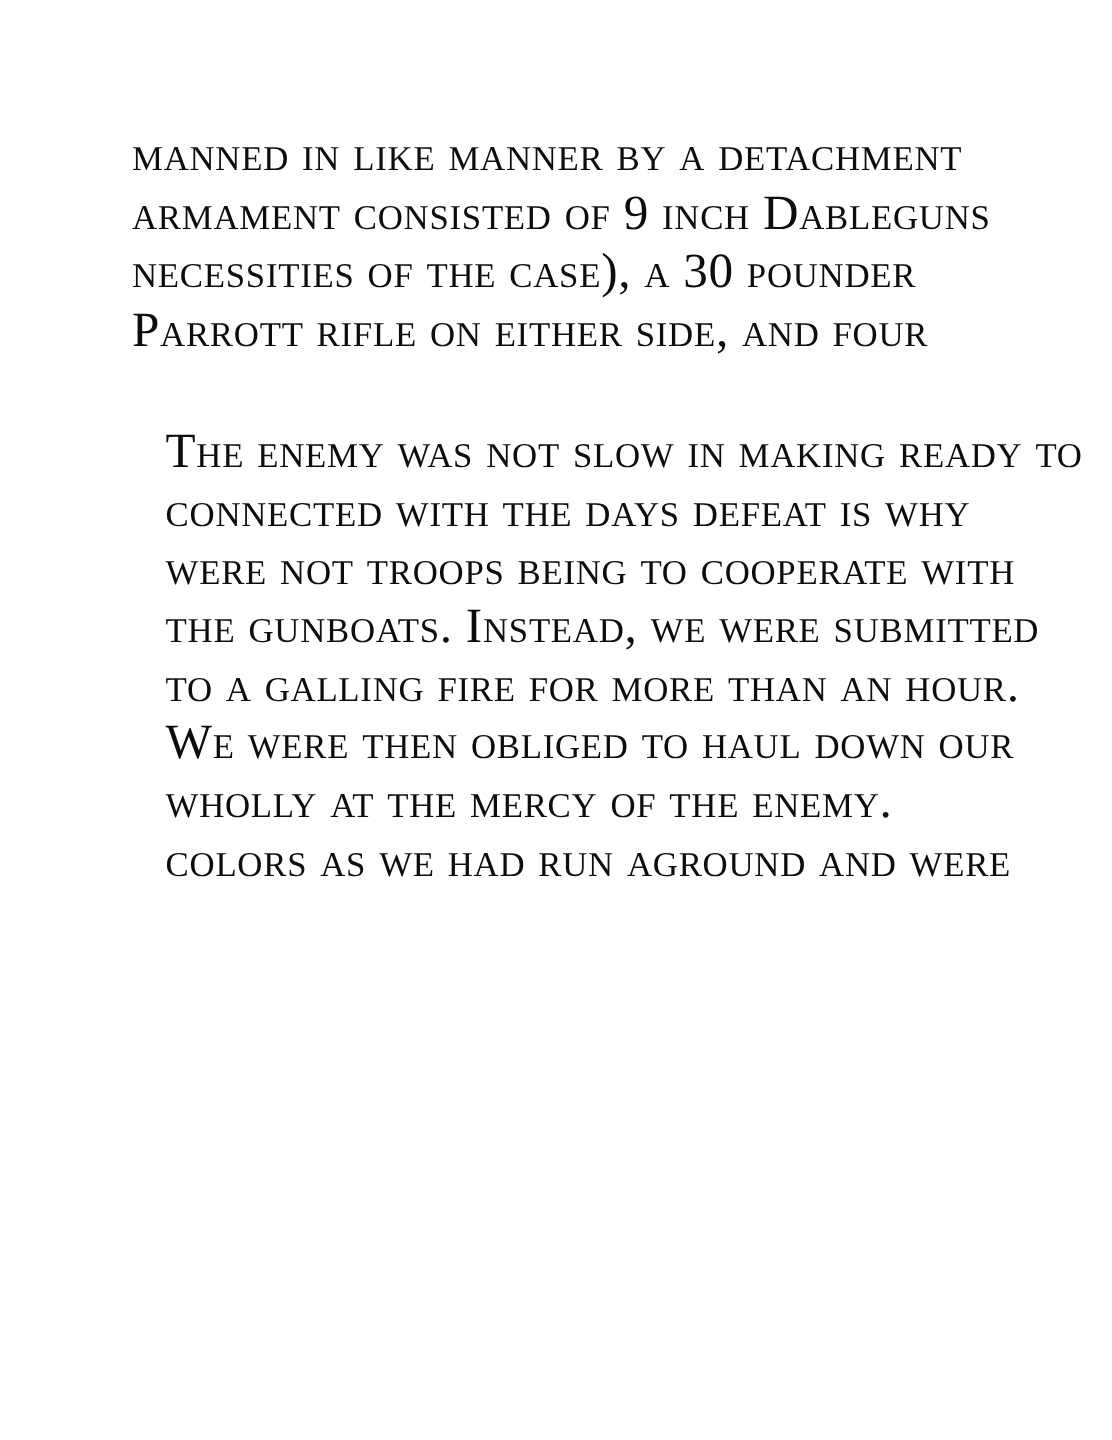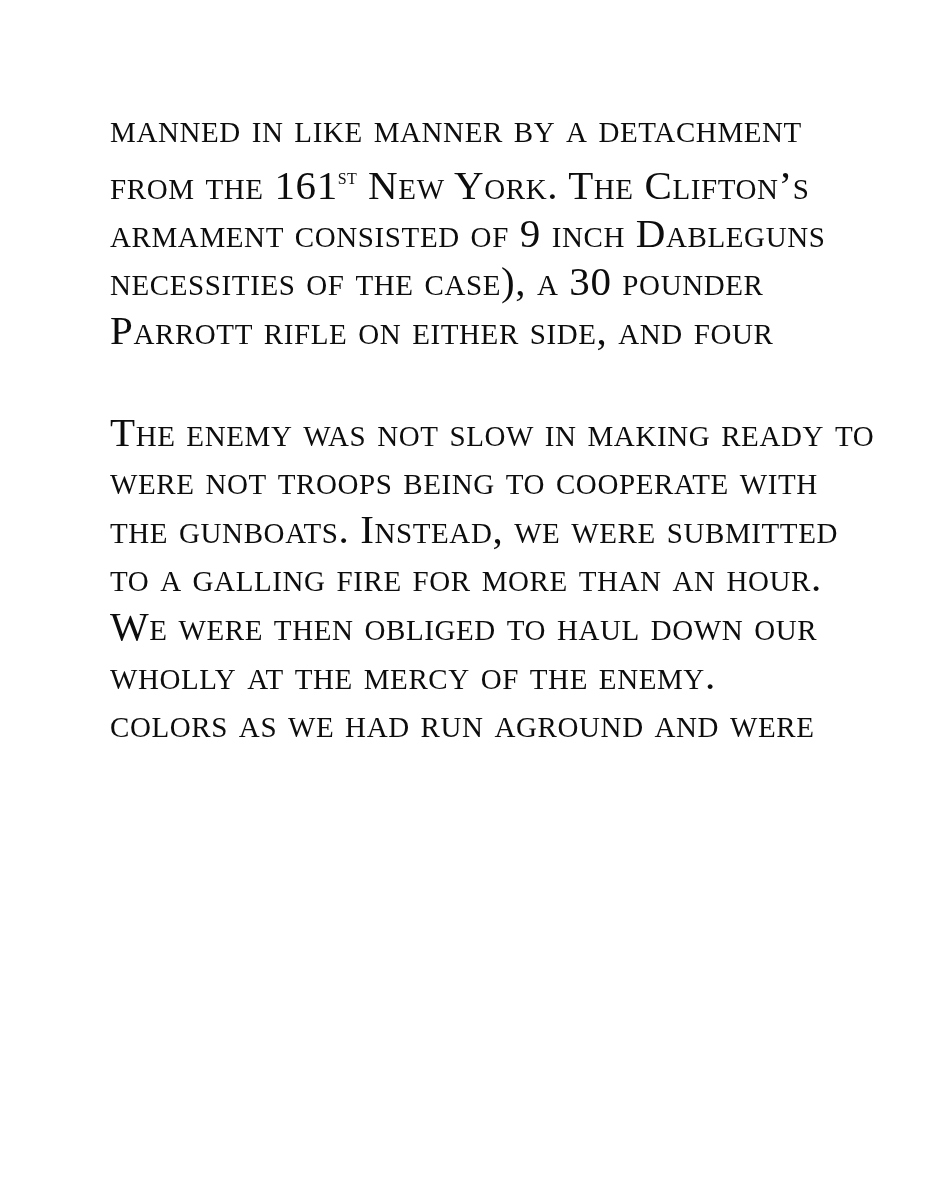--- a/index.html
+++ b/index.html
@@ -22,44 +22,44 @@
     color: #0d0d0d;
     font-family: "Liberation Serif", "DejaVu Serif", serif;
     font-size: 41px;
     line-height: 48.6px;
     font-variant: small-caps;
     font-variant-caps: small-caps;
     letter-spacing: 0.6px;
     font-feature-settings: "onum" 1;
   }
   .para { margin: 0; }
-  .para + .para { margin-top: 53px; }
+  .para + .para { margin-top: 53px; margin-left: 28px; }
   .line { white-space: nowrap; }
   .sup {
     font-size: 0.55em;
     vertical-align: super;
     letter-spacing: 0.4px;
   }
 </style>
 </head>
 <body>
 
 <div class="page">
   <div class="text-block">
 
     <div class="para">
       <div class="line">manned in like manner by a detachment</div>
-      <div class="line"><span>from the 161</span><span class="sup">st</span><span> New York. The Clifton’s</span></div>
       <div class="line">armament consisted of 9 inch Dableguns</div>
       <div class="line">necessities of the case), a 30 pounder</div>
       <div class="line">Parrott rifle on either side, and four</div>
     </div>
 
     <div class="para">
       <div class="line">The enemy was not slow in making ready to</div>
+      <div class="line">connected with the days defeat is why</div>
       <div class="line">were not troops being to cooperate with</div>
       <div class="line">the gunboats. Instead, we were submitted</div>
       <div class="line">to a galling fire for more than an hour.</div>
       <div class="line">We were then obliged to haul down our</div>
       <div class="line">wholly at the mercy of the enemy.</div>
       <div class="line">colors as we had run aground and were</div>
     </div>
 
   </div>
 </div>

